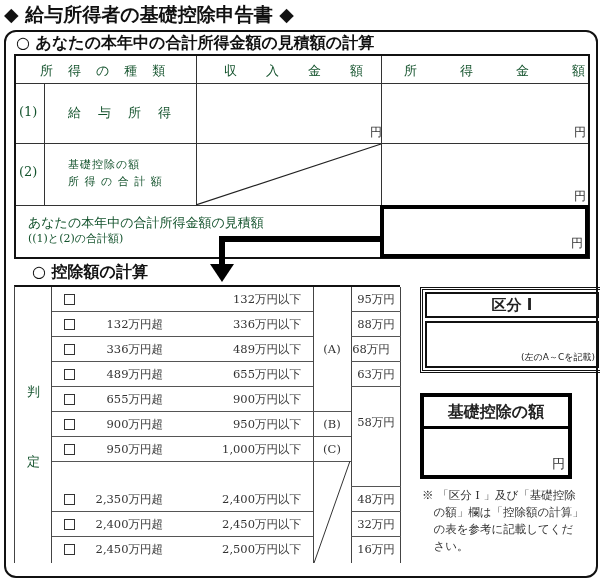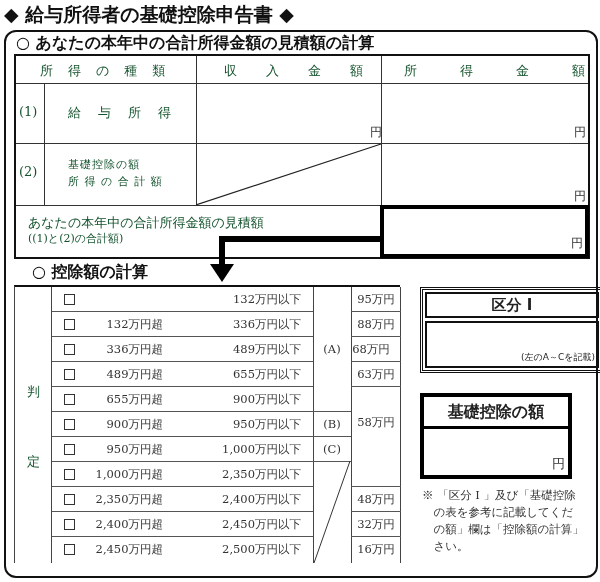--- a/index.html
+++ b/index.html
@@ -120,25 +120,20 @@
   <div class="row" style="top:125px;text-align:center;">
     <div class="chk"></div>
     <div class="rng from">900万円超</div>
     <div class="rng to">950万円以下</div>
   </div>
   <div class="row" style="top:150px;">
     <div class="chk"></div>
     <div class="rng from">950万円超</div>
     <div class="rng to">1,000万円以下</div>
   </div>
-  <div class="row" style="top:175px;">
-    <div class="chk"></div>
-    <div class="rng from">1,000万円超</div>
-    <div class="rng to">2,350万円以下</div>
-  </div>
   <div class="row" style="top:200px;">
     <div class="chk"></div>
     <div class="rng from">2,350万円超</div>
     <div class="rng to">2,400万円以下</div>
   </div>
   <div class="row" style="top:225px;">
     <div class="chk"></div>
     <div class="rng from">2,400万円超</div>
     <div class="rng to">2,450万円以下</div>
   </div>
@@ -189,16 +184,16 @@
 
 <div class="abs kiso">
   <div class="kiso-head">基礎控除の額</div>
   <div style="position:absolute; left:0; top:35px; right:0; bottom:0;">
     <div class="yen" style="right:3px; bottom:2px; font-size:13px;">円</div>
   </div>
 </div>
 
 <div class="abs note">
   <div class="line">※ 「区分 I 」及び「基礎控除</div>
+  <div class="line">　の額」欄は「控除額の計算」</div>
   <div class="line">　の表を参考に記載してくだ</div>
-  <div class="line">　の額」欄は「控除額の計算」</div>
   <div class="line">　さい。</div>
 </div>
 
 </body></html>

